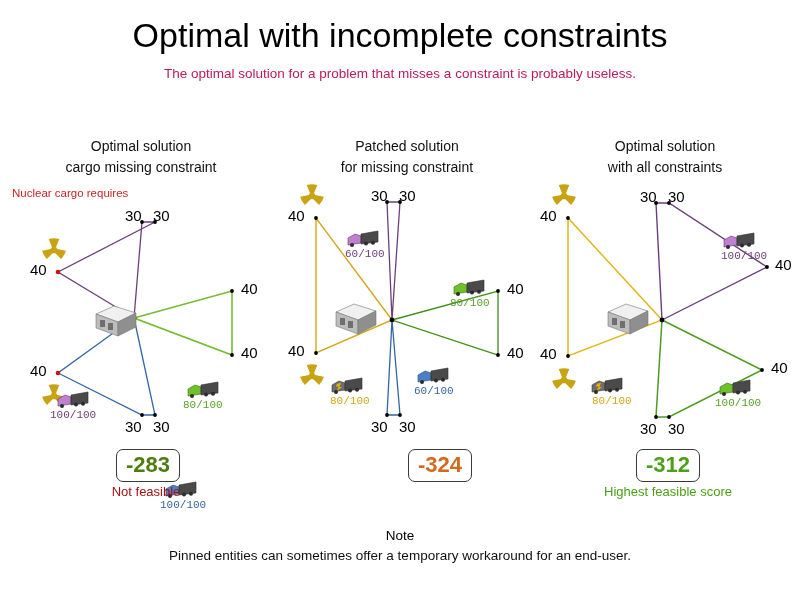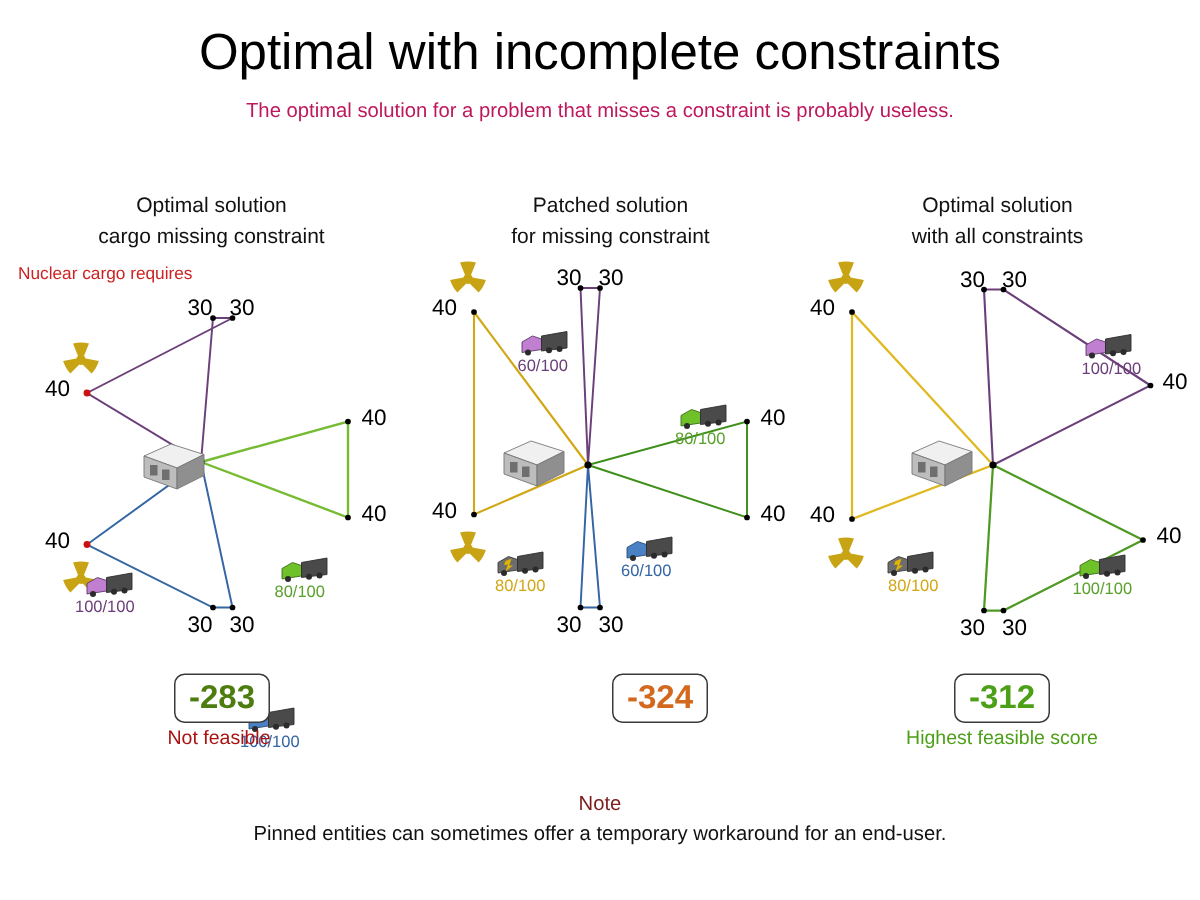--- a/index.html
+++ b/index.html
@@ -14,56 +14,56 @@
   .title{
     position:absolute;left:0;top:16px;width:800px;text-align:center;
     font-size:34px;font-weight:400;letter-spacing:0px;color:#000;
   }
   .subtitle{
     position:absolute;left:0;top:66px;width:800px;text-align:center;
     font-size:13.5px;font-weight:400;color:#be185d;
   }
 
   
-  .panel{position:absolute;top:118px;width:266px;height:310px;}
+  .panel{position:absolute;top:128px;width:266px;height:310px;}
   .p1{left:8px;}
   .p2{left:274px;}
   .p3{left:532px;}
 
   .panel-title{
     position:absolute;left:0;top:8px;width:100%;text-align:center;
     font-size:14px;line-height:21px;color:#111;
   }
   .panel-title span{display:block;}
 
   .svgwrap{position:absolute;left:0;top:0;width:100%;height:100%;}
   svg{display:block;overflow:visible;}
 
   .warn{
     position:absolute;left:4px;top:58px;width:170px;
     font-size:11.5px;line-height:15px;color:#cc2222;text-align:left;
   }
 
   
   .lbl{position:absolute;font-size:15px;color:#000;white-space:nowrap;}
-  .lbl.small{font-size:11px;}
+  .lbl.small{font-size:11px;font-family:Liberation Mono, monospace;}
 
   
   .scorebox{
     position:absolute;border:1.6px solid #3a3a3a;border-radius:7px;
     background:#fff;padding:2px 9px 3px 9px;
     font-size:22px;font-weight:700;line-height:26px;
   }
   .scorecap{
     position:absolute;font-size:13px;text-align:center;white-space:nowrap;
   }
 
   
   .note-head{
-    position:absolute;left:0;top:528px;width:800px;text-align:center;font-size:13.5px;color:#7f1d1d;
+    position:absolute;left:0;top:528px;width:800px;text-align:center;font-size:13.5px;color:#000000;
   }
   .note-body{
     position:absolute;left:0;top:548px;width:800px;text-align:center;font-size:13.5px;color:#111;
   }
 </style>
 </head>
 <body>
 
 <div class="page">
 

